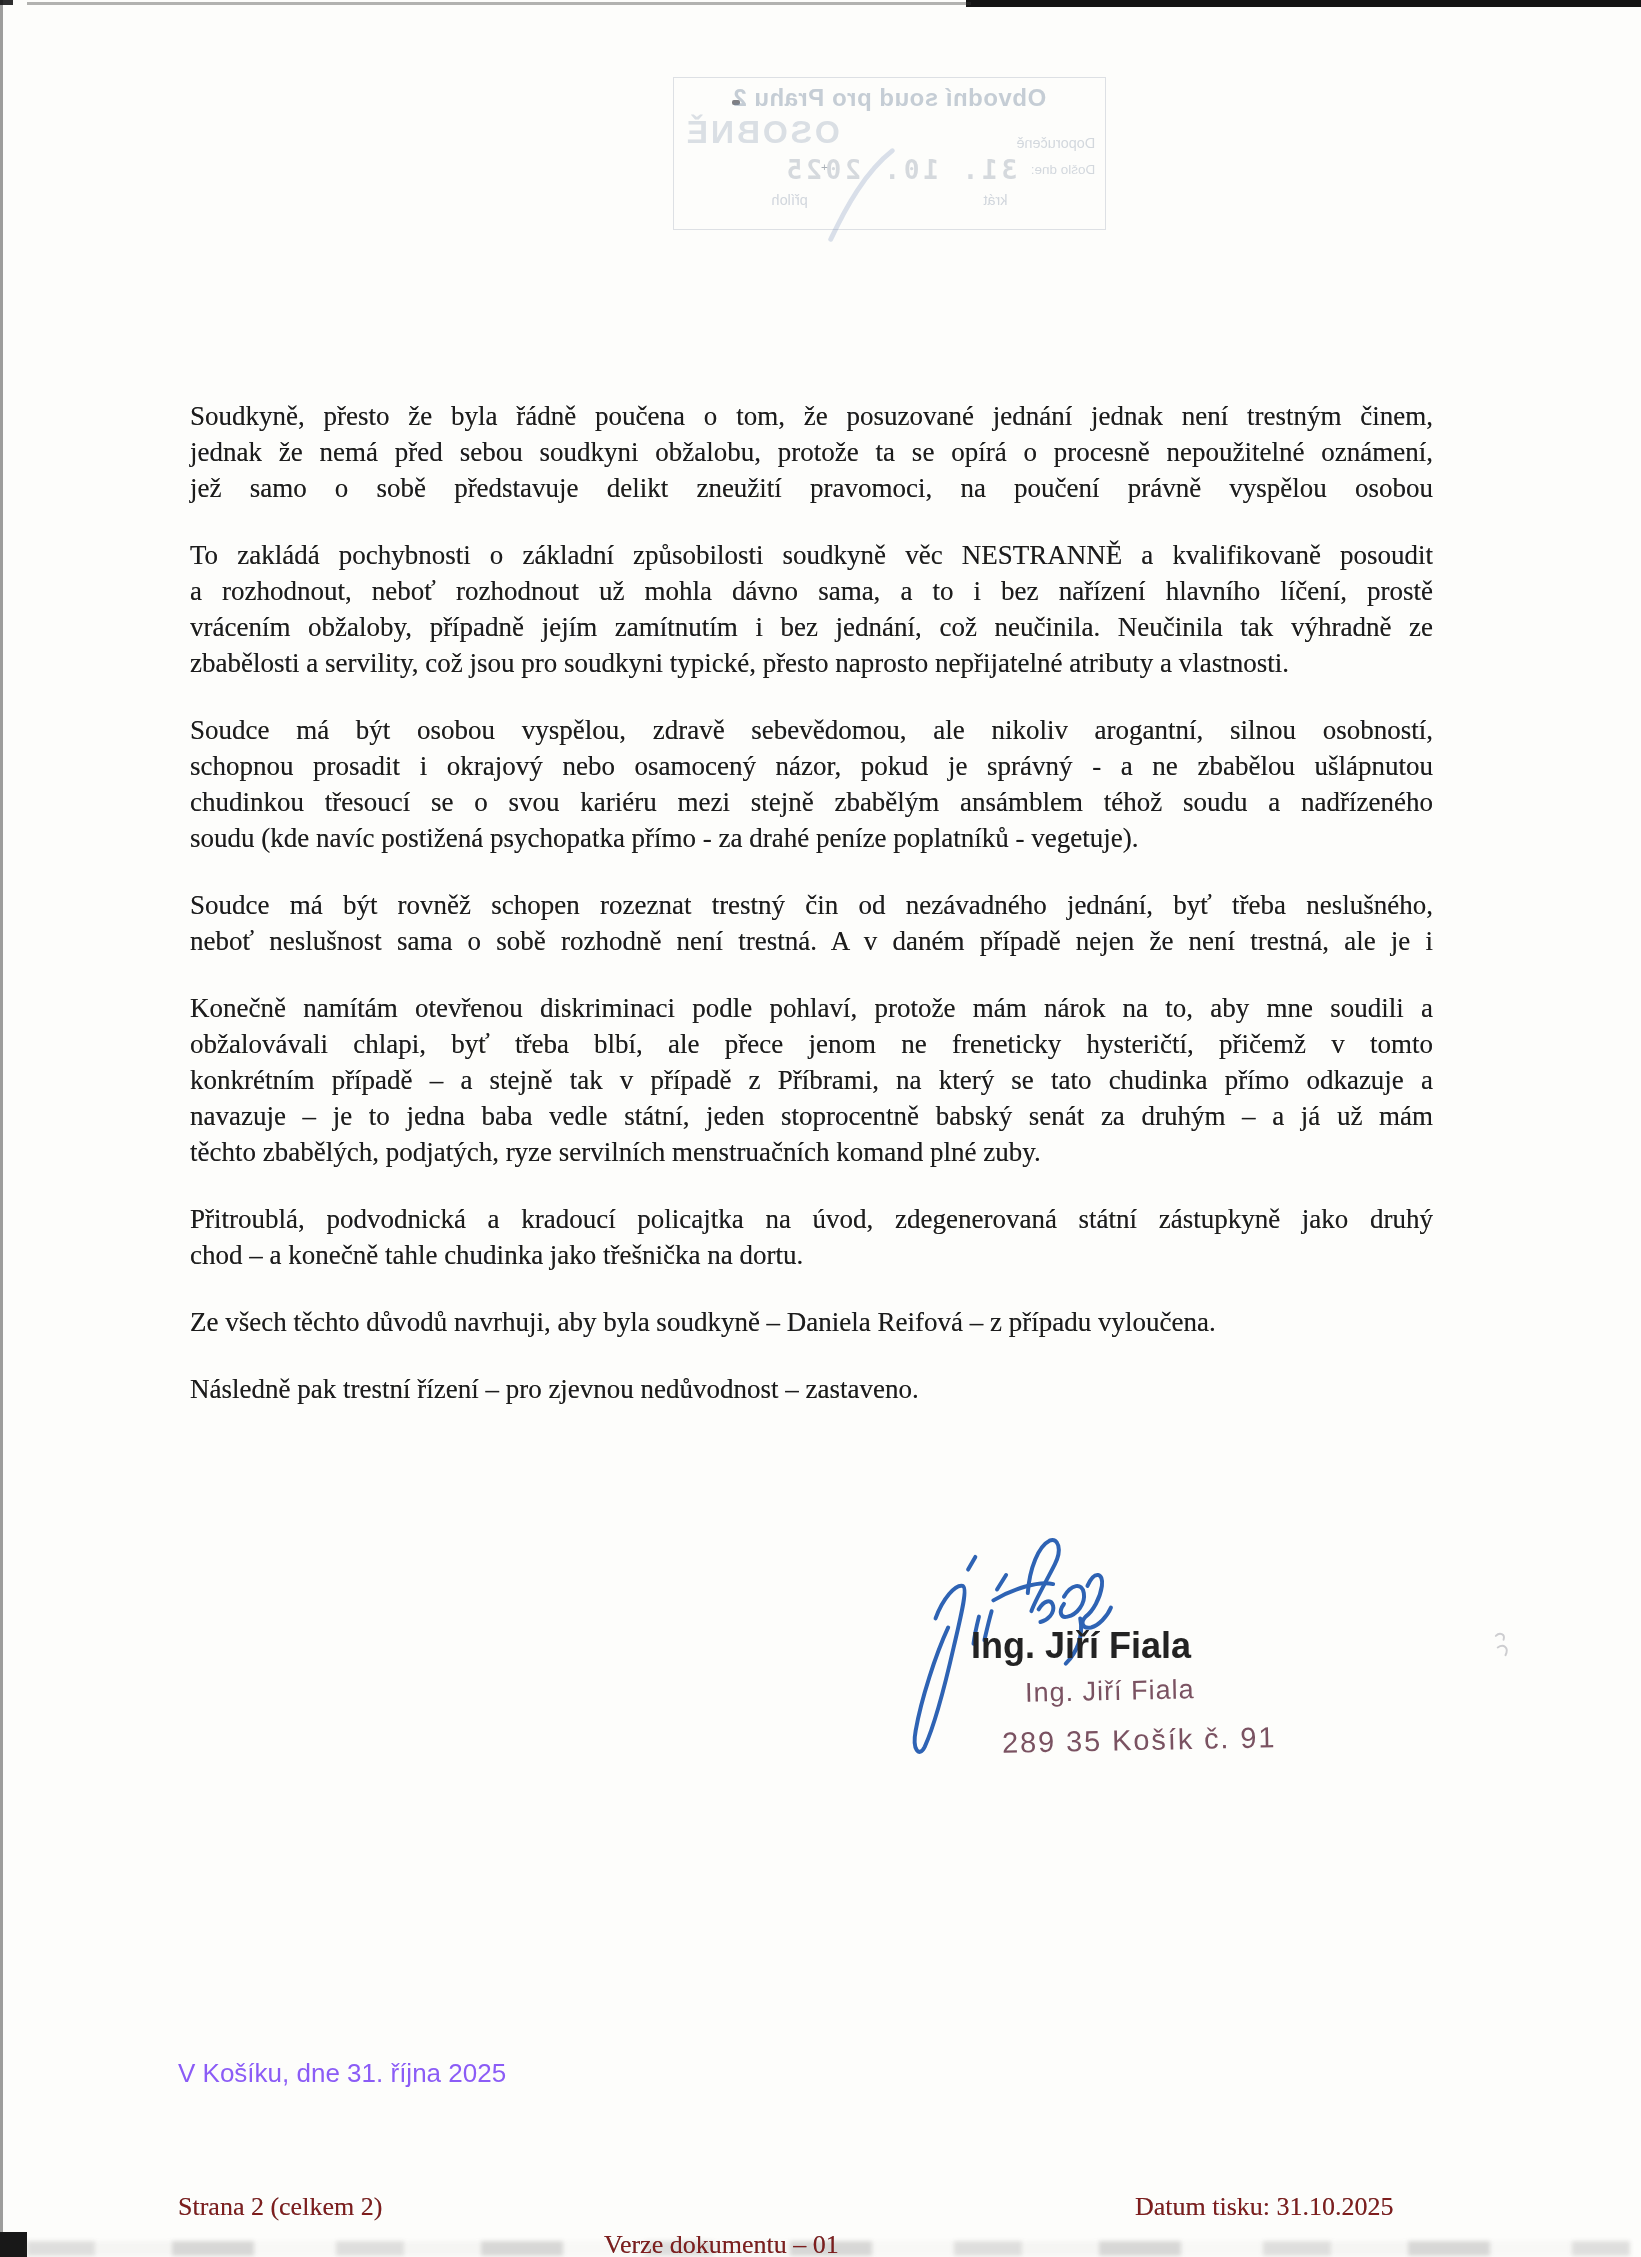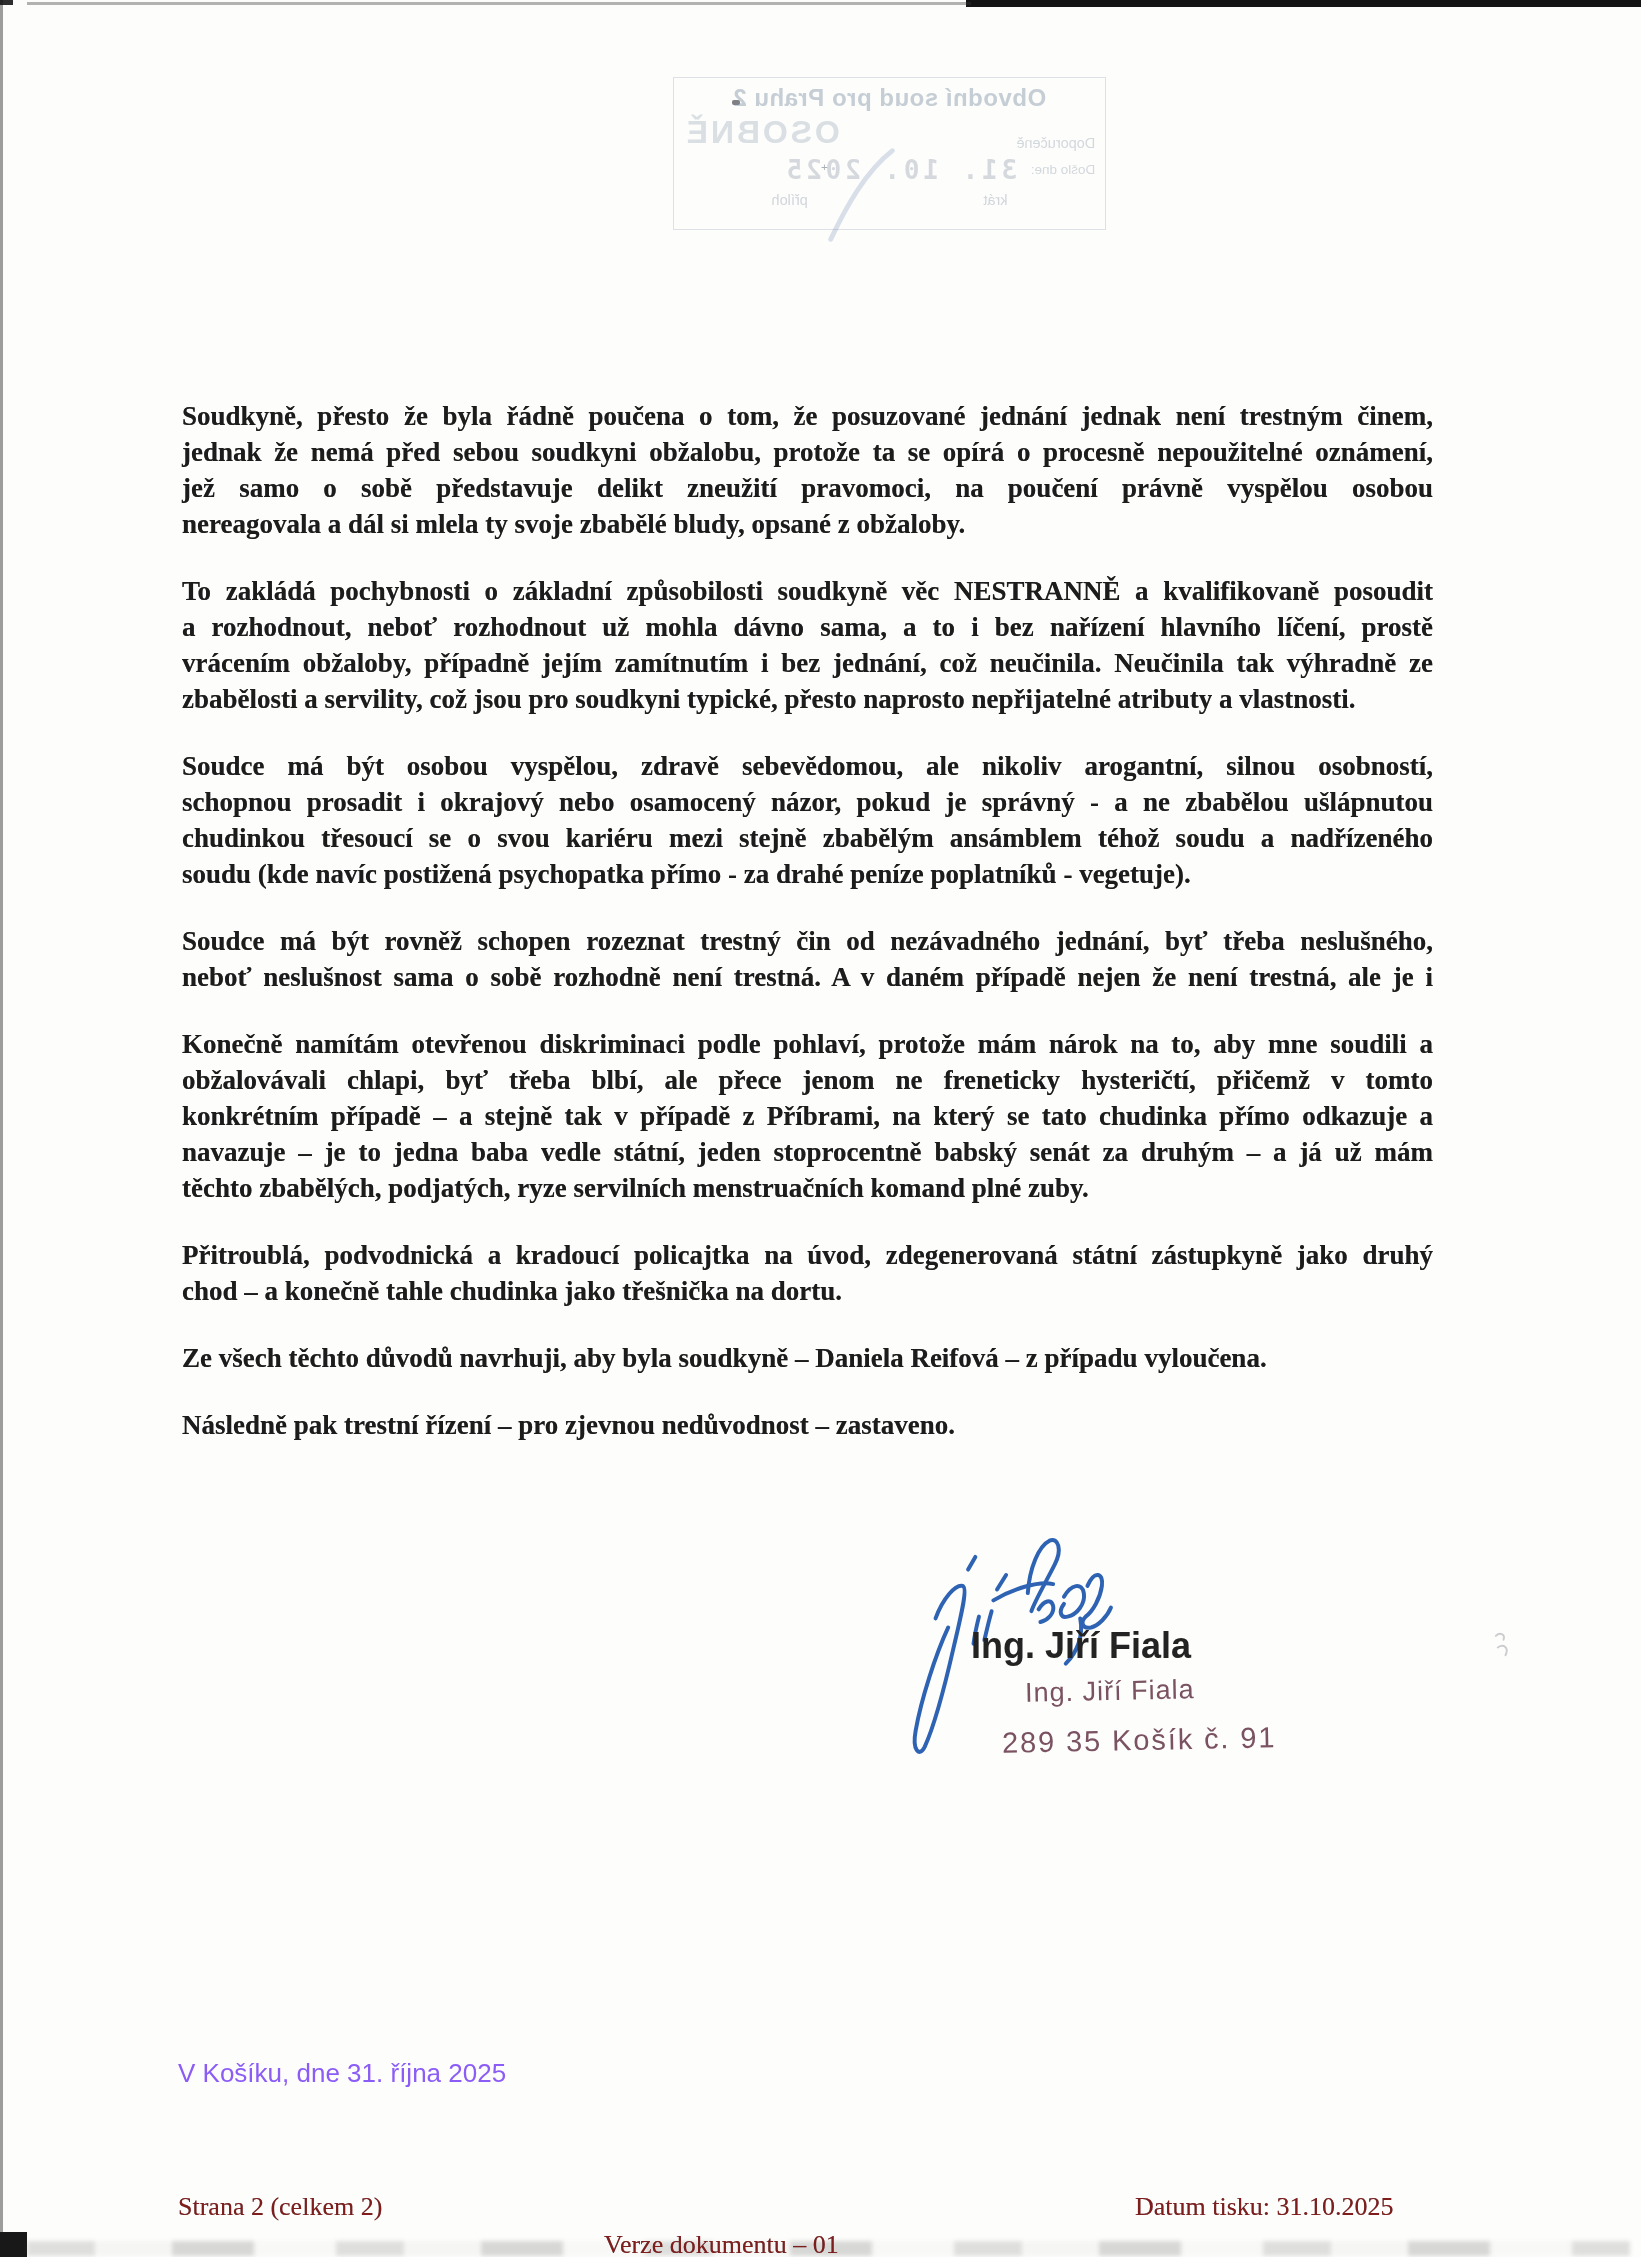--- a/index.html
+++ b/index.html
@@ -51,21 +51,21 @@
     font-family:"DejaVu Sans Mono",monospace;}
   .bleed-row4{display:flex;justify-content:space-around;margin-top:7.7px;font-size:14.5px;
     color:rgba(130,145,165,.36);}
   .bleed-scribble{position:absolute;left:819px;top:143px;opacity:.9;}
 
   
   .text-column{
     position:absolute;left:178px;top:398px;width:1255px;
     font-size:27px;line-height:36px;
   }
-  .para{margin:0 0 31px 4px;font-weight:bold;}
+  .para{margin:0 0 31px 12px;}
   .line{
     text-align:justify;text-align-last:justify;
     white-space:normal;
     text-shadow:0 0 0.4px rgba(25,25,25,.55);
   }
   .line.last{text-align-last:left;}
 
   
   .sig-svg{position:absolute;left:903px;top:1506px;}
   .printed-name{
@@ -132,21 +132,20 @@
   </div>
   <svg class="bleed-scribble" width="87" height="106" viewBox="0 0 90 110">
     <path d="M12,100 C28,66 48,30 76,8" stroke="rgba(95,125,175,.26)" stroke-width="5" fill="none" stroke-linecap="round"></path>
   </svg>
 
   <div class="text-column" id="text-column">
       <div class="para">
         <div class="line">Soudkyně, přesto  že byla řádně poučena o tom, že posuzované jednání jednak není trestným činem,</div>
         <div class="line">jednak že nemá před sebou soudkyni obžalobu, protože ta se opírá o procesně nepoužitelné oznámení,</div>
         <div class="line">jež samo o sobě představuje delikt zneužití pravomoci, na poučení právně vyspělou osobou</div>
-        <div class="line last">nereagovala a dál si mlela ty svoje zbabělé bludy, opsané z obžaloby.</div>
       </div>
       <div class="para">
         <div class="line">To zakládá pochybnosti o základní způsobilosti soudkyně věc NESTRANNĚ a kvalifikovaně posoudit</div>
         <div class="line">a rozhodnout, neboť rozhodnout už mohla dávno sama, a to i bez nařízení hlavního líčení, prostě</div>
         <div class="line">vrácením obžaloby, případně jejím zamítnutím i bez jednání, což neučinila. Neučinila tak výhradně ze</div>
         <div class="line last">zbabělosti a servility, což jsou pro soudkyni typické, přesto naprosto nepřijatelné atributy a vlastnosti.</div>
       </div>
       <div class="para">
         <div class="line">Soudce má být osobou vyspělou, zdravě sebevědomou, ale nikoliv arogantní, silnou osobností,</div>
         <div class="line">schopnou prosadit i okrajový nebo osamocený názor, pokud je správný -  a ne zbabělou ušlápnutou</div>

